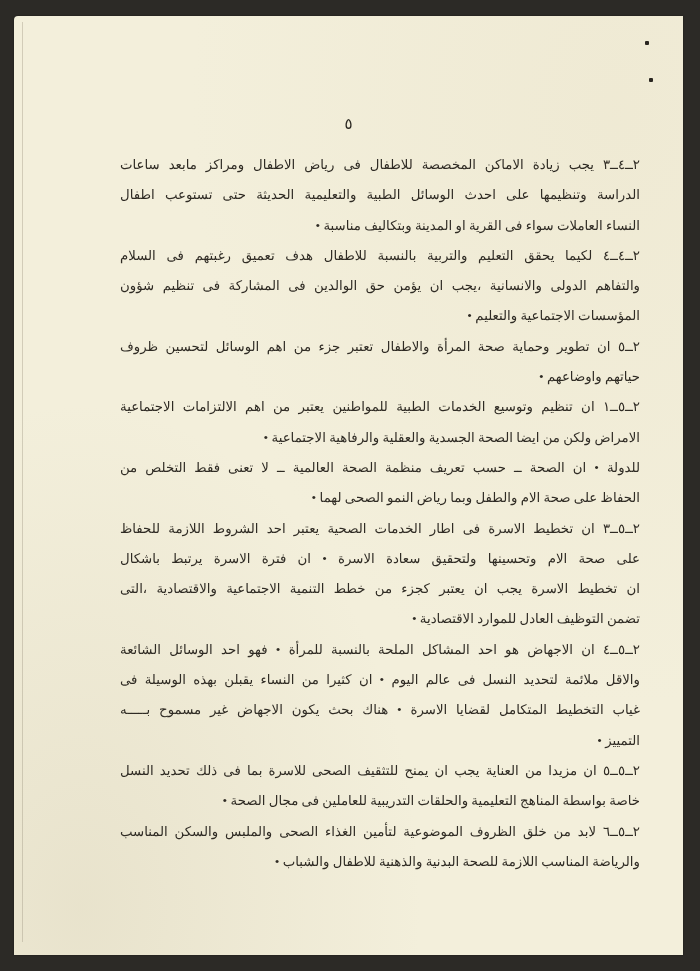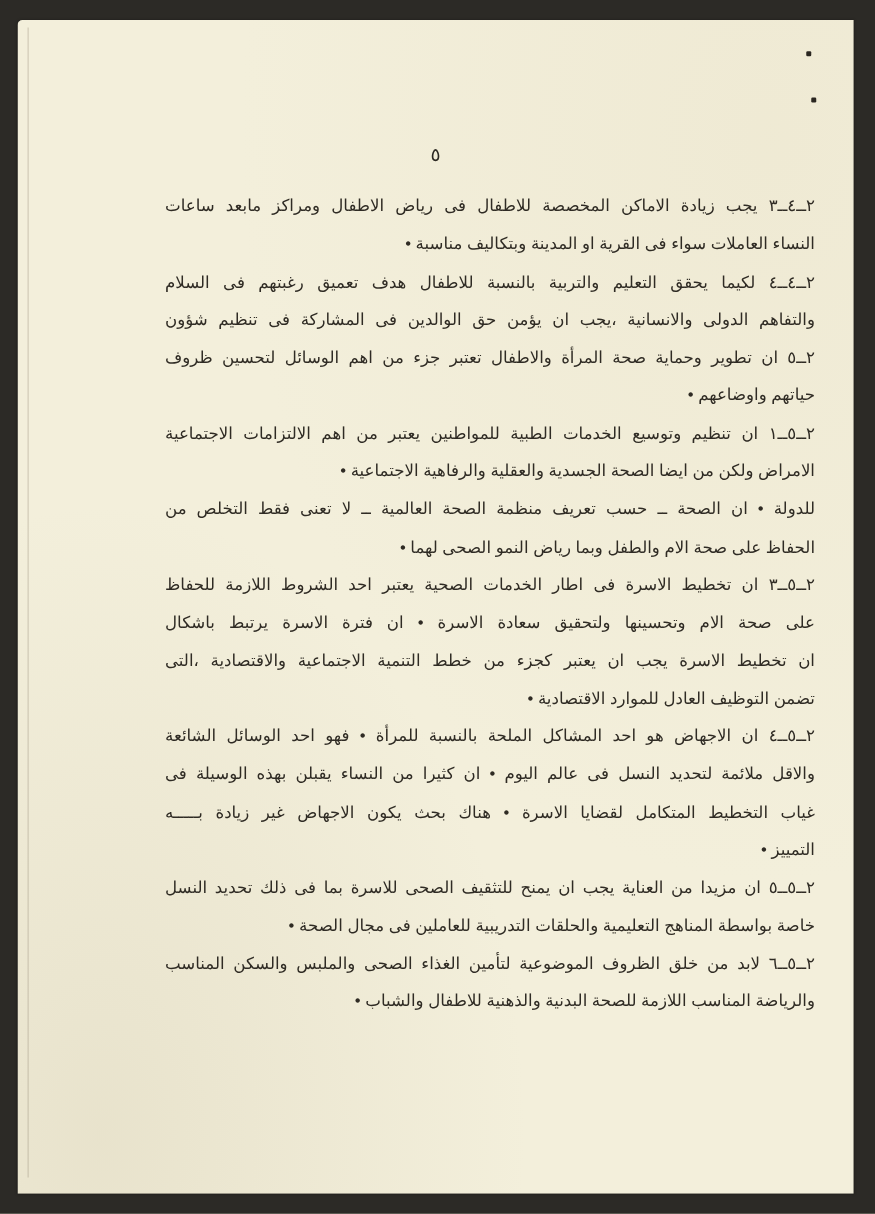--- a/index.html
+++ b/index.html
@@ -47,27 +47,27 @@
     top: 99px;
     left: 0;
     width: 100%;
     text-align: center;
     font-size: 15px;
     color: #2b2822;
     font-family: "DejaVu Sans", sans-serif;
   }
   .text-body {
     position: absolute;
-    left: 118px;
+    left: 106px;
     top: 134px;
     width: 520px;
     direction: rtl;
     text-align: justify;
     color: #2f2b24;
-    font-family: Liberation Sans, sans-serif;
+    font-family: Liberation Serif, serif;
     font-size: 13.3px;
   }
   .line {
     height: 30.3px;
     line-height: 30.3px;
     white-space: nowrap;
     overflow: hidden;
     text-align-last: justify;
     text-align: justify;
   }
@@ -80,35 +80,37 @@
 
 <div class="page">
   <div class="fold-line"></div>
   <div class="punch-mark" style="right:34px; top:25px;"></div>
   <div class="punch-mark" style="right:30px; top:62px;"></div>
 
   <div class="page-number">٥</div>
 
   <div class="text-body" id="text-body">
     <div class="line">٢ــ٤ــ٣ يجب زيادة الاماكن المخصصة للاطفال فى رياض الاطفال ومراكز مابعد ساعات</div>
+    <div class="line">الدراسة وتنظيمها على احدث الوسائل الطبية والتعليمية الحديثة حتى تستوعب اطفال</div>
     <div class="line short">النساء العاملات سواء فى القرية او المدينة وبتكاليف مناسبة •</div>
     <div class="line">٢ــ٤ــ٤ لكيما يحقق التعليم والتربية بالنسبة للاطفال هدف تعميق رغبتهم فى السلام</div>
     <div class="line">والتفاهم الدولى والانسانية ،يجب ان يؤمن حق الوالدين فى المشاركة فى تنظيم شؤون</div>
+    <div class="line short">المؤسسات الاجتماعية والتعليم •</div>
     <div class="line">٢ــ٥ ان تطوير وحماية صحة المرأة والاطفال تعتبر جزء من اهم الوسائل لتحسين ظروف</div>
     <div class="line short">حياتهم واوضاعهم •</div>
     <div class="line">٢ــ٥ــ١ ان تنظيم وتوسيع الخدمات الطبية للمواطنين يعتبر من اهم الالتزامات الاجتماعية</div>
     <div class="line short">الامراض ولكن من ايضا الصحة الجسدية والعقلية والرفاهية الاجتماعية •</div>
     <div class="line">للدولة • ان الصحة ــ حسب تعريف منظمة الصحة العالمية ــ لا تعنى فقط التخلص من</div>
     <div class="line short">الحفاظ على صحة الام والطفل وبما رياض النمو الصحى لهما •</div>
     <div class="line">٢ــ٥ــ٣ ان تخطيط الاسرة فى اطار الخدمات الصحية يعتبر احد الشروط اللازمة للحفاظ</div>
     <div class="line">على صحة الام وتحسينها ولتحقيق سعادة الاسرة • ان فترة الاسرة يرتبط باشكال</div>
     <div class="line">ان تخطيط الاسرة يجب ان يعتبر كجزء من خطط التنمية الاجتماعية والاقتصادية ،التى</div>
     <div class="line short">تضمن التوظيف العادل للموارد الاقتصادية •</div>
     <div class="line">٢ــ٥ــ٤ ان الاجهاض هو احد المشاكل الملحة بالنسبة للمرأة • فهو احد الوسائل الشائعة</div>
     <div class="line">والاقل ملائمة لتحديد النسل فى عالم اليوم • ان كثيرا من النساء يقبلن بهذه الوسيلة فى</div>
-    <div class="line">غياب التخطيط المتكامل لقضايا الاسرة • هناك بحث يكون الاجهاض غير زيادة بـــــه</div>
+    <div class="line">غياب التخطيط المتكامل لقضايا الاسرة • هناك بحث يكون الاجهاض غير مسموح بـــــه</div>
     <div class="line short">التمييز •</div>
     <div class="line">٢ــ٥ــ٥ ان مزيدا من العناية يجب ان يمنح للتثقيف الصحى للاسرة بما فى ذلك تحديد النسل</div>
     <div class="line short">خاصة بواسطة المناهج التعليمية والحلقات التدريبية للعاملين فى مجال الصحة •</div>
     <div class="line">٢ــ٥ــ٦ لابد من خلق الظروف الموضوعية لتأمين الغذاء الصحى والملبس والسكن المناسب</div>
     <div class="line short">والرياضة المناسب اللازمة للصحة البدنية والذهنية للاطفال والشباب •</div>
   </div>
 </div>
 
 </body></html>

